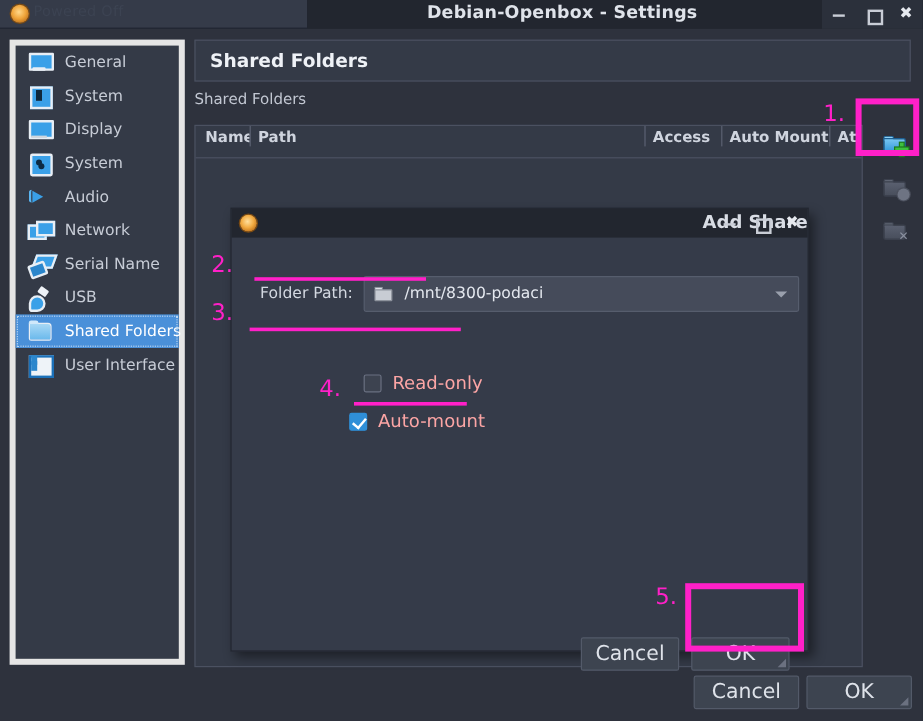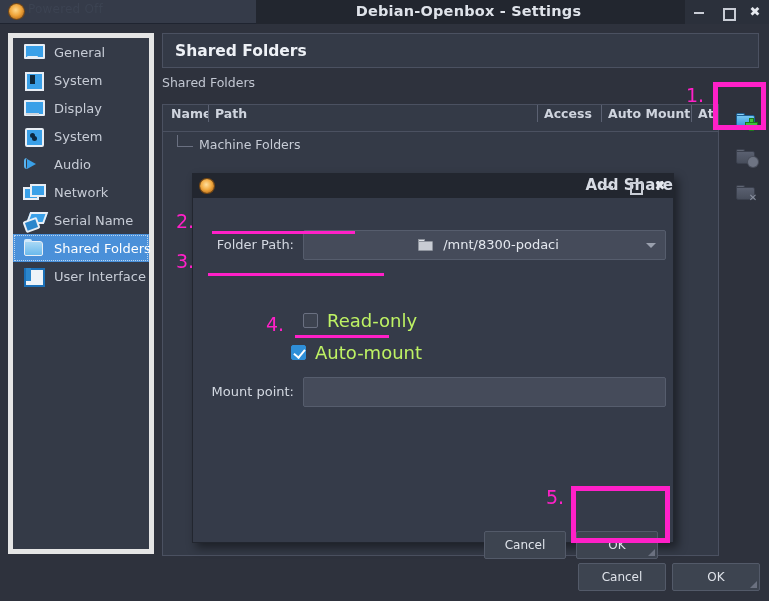--- a/index.html
+++ b/index.html
@@ -214,21 +214,21 @@
     background:#6e7483; border-radius:50%; box-shadow:0 0 0 1px #4a4f5c;
   }
   .x-badge {
     position:absolute; right:-3px; bottom:-3px; width:10px; height:10px;
     color:#8b91a0; font-size:10px; line-height:10px; text-align:center; font-weight:bold;
   }
 
   
   .btn {
     height: 28px; background: #3d4450; border: 1px solid #535a69; border-radius: 2px;
-    color: #dfe3ea; font-size: 12px; display: flex; align-items: center; justify-content: center;
+    color: #dfe3ea; font-size: 17px; display: flex; align-items: center; justify-content: center;
     cursor: default; position: relative;
   }
   .btn .grip {
     position: absolute; right: 2px; bottom: 2px; width: 0; height: 0;
     border-left: 7px solid transparent; border-bottom: 7px solid #6b7180;
   }
   .main-cancel { position: absolute; left: 578px; top: 563px; width: 88px; }
   .main-ok     { position: absolute; left: 672px; top: 563px; width: 88px; }
 
   
@@ -257,21 +257,21 @@
 
   .frow {
     position: absolute; display: flex; align-items: center; left: 0; width: 482px; height: 39px;
   }
   .flabel {
     width: 290px; text-align: right; padding-right: 9px;
     font-size: 13px; color: #d3d8e1; white-space: nowrap;
   }
   .field {
     height: 30px; background: #454b5a; border: 1px solid #565d6d; border-radius: 2px;
-    display: flex; align-items: center; color: #e4e8ef; font-size: 13px; justify-content: center;
+    display: flex; align-items: center; color: #e4e8ef; font-size: 13px;
   }
   .combo { width: 363px; padding-left: 8px; position: relative; }
   .combo .mini-folder {
     width: 15px; height: 12px; position: relative; margin-right: 10px; flex: 0 0 15px;
   }
   .combo .mini-folder .b {
     position:absolute; left:0; top:2px; width:15px; height:10px;
     background:#c8ccd4; border:1px solid #8e939d; border-radius:1px;
   }
   .combo .mini-folder .t {
@@ -287,21 +287,21 @@
   .crow { position: absolute; display: flex; align-items: center; gap: 9px; }
   .cbox {
     width: 15px; height: 15px; border: 1px solid #6a7081; background: #3d4350; border-radius: 2px;
     position: relative; flex: 0 0 15px;
   }
   .cbox.on { background: #2f8fd8; border-color: #2f8fd8; }
   .cbox.on::after {
     content:""; position:absolute; left:4px; top:1px; width:5px; height:9px;
     border-right:2px solid #fff; border-bottom:2px solid #fff; transform: rotate(40deg);
   }
-  .clabel { font-size: 18px; color: #bef264; }
+  .clabel { font-size: 15px; color: #fca5a5; }
 
   .dlg-cancel { position: absolute; left: 291px; top: 333px; width: 82px; }
   .dlg-ok     { position: absolute; left: 383px; top: 333px; width: 82px; }
 
   
   .ann-num {
     position: absolute; color: #ff20c8; font-size: 19px; font-weight: normal;
     font-family: "DejaVu Sans", "Liberation Sans", sans-serif;
   }
   .ann-ul { position: absolute; background: #ff20c8; height: 3px; }
@@ -361,20 +361,24 @@
       <span class="side-label">Audio</span>
     </div>
     <div class="side-item">
       <span class="ico network"></span>
       <span class="side-label">Network</span>
     </div>
     <div class="side-item">
       <span class="ico serial"></span>
       <span class="side-label">Serial Name</span>
     </div>
+    <div class="side-item">
+      <span class="ico usb"></span>
+      <span class="side-label">USB</span>
+    </div>
     <div class="side-item sel">
       <span class="ico shared"></span>
       <span class="side-label">Shared Folders</span>
     </div>
     <div class="side-item">
       <span class="ico userif"></span>
       <span class="side-label">User Interface</span>
     </div>
   </div>
 
@@ -383,24 +387,20 @@
   </div>
   <div class="section-label">Shared Folders</div>
 
   <div class="table-box">
     <div class="table-head">
       <div class="th" style="width:45px">Name</div>
       <div class="th" style="width:329px">Path</div>
       <div class="th" style="width:64px">Access</div>
       <div class="th" style="width:90px">Auto Mount</div>
       <div class="th" style="width:27px">At</div>
-    </div>
-    <div class="tree-row">
-      <span class="tree-elbow"></span>
-      <span>Machine Folders</span>
     </div>
   </div>
 
   <div class="tool-col">
     <div class="tool-btn">
       <span class="folder-ico">
         <span class="tab"></span>
           <span class="body"></span>
           <span class="plus-badge"></span>
       </span>
@@ -456,24 +456,20 @@
       <div class="crow" style="left:110px; top:112px">
         <span class="cbox"></span>
         <span class="clabel">Read-only</span>
       </div>
 
       <div class="crow" style="left:98px; top:144px">
         <span class="cbox on"></span>
         <span class="clabel">Auto-mount</span>
       </div>
 
-      <div class="frow" style="top:174px">
-        <span class="flabel" style="width:110px">Mount point:</span>
-        <span class="field txtin"></span>
-      </div>
 
       <div class="btn dlg-cancel">Cancel</div>
       <div class="btn dlg-ok">
         <span>OK</span>
         <span class="grip"></span>
       </div>
     </div>
   </div>
 
   <div class="ann-box" style="left:713px; top:82px; width:53px; height:48px;"></div>

